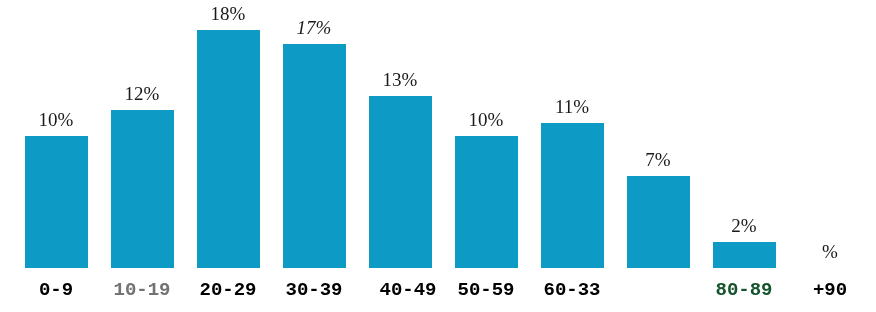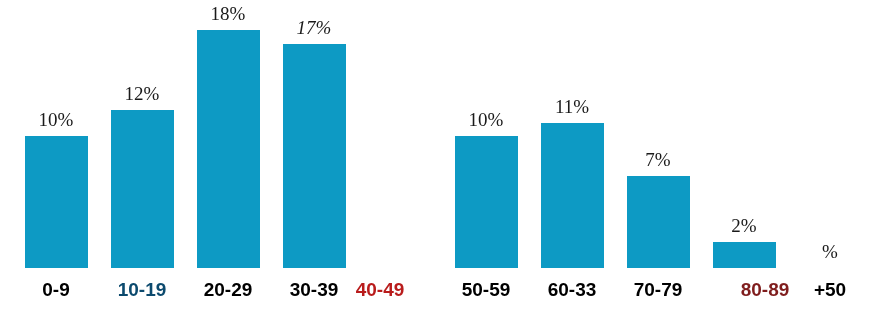--- a/index.html
+++ b/index.html
@@ -72,21 +72,21 @@
     top: 276px;
     width: 876px;
     height: 36px;
   }
 
   .axis-tick {
     position: absolute;
     top: 0;
     width: 86px;
     text-align: center;
-    font-family: Liberation Sans, sans-serif;
+    font-family: Liberation Mono, monospace;
     font-size: 19px;
     font-weight: bold;
     color: #000000;
     line-height: 28px;
     white-space: nowrap;
   }
 </style>
 </head>
 <body style="background: rgb(255, 255, 255);">
 
@@ -110,20 +110,26 @@
           <div class="bar-value">18%</div>
           <div class="bar-rect" style="height: 238px; background: rgb(13, 154, 196);"></div>
         </div>
       </div>
       <div class="bar-slot" style="left: 271px; font-style: italic;">
         <div class="bar-col">
           <div class="bar-value">17%</div>
           <div class="bar-rect" style="height: 224px; background: rgb(13, 154, 196);"></div>
         </div>
       </div>
+      <div class="bar-slot" style="left: 357px;">
+        <div class="bar-col">
+          <div class="bar-value">13%</div>
+          <div class="bar-rect" style="height: 172px; background: rgb(13, 154, 196);"></div>
+        </div>
+      </div>
       <div class="bar-slot" style="left: 443px;">
         <div class="bar-col">
           <div class="bar-value">10%</div>
           <div class="bar-rect" style="height: 132px; background: rgb(13, 154, 196);"></div>
         </div>
       </div>
       <div class="bar-slot" style="left: 529px;">
         <div class="bar-col">
           <div class="bar-value">11%</div>
           <div class="bar-rect" style="height: 145px; background: rgb(13, 154, 196);"></div>
@@ -143,24 +149,23 @@
       </div>
       <div class="bar-slot" style="left: 787px;">
         <div class="bar-col">
           <div class="bar-value">%</div>
         </div>
       </div>
     </div>
 
   <div id="axis-labels">
       <div class="axis-tick" style="left: 13px; color: rgb(0, 0, 0);">0-9</div>
-      <div class="axis-tick" style="left: 99px; color: #0c4a6e;">10-19</div>
+      <div class="axis-tick" style="left: 99px; color: #737373;">10-19</div>
       <div class="axis-tick" style="left: 185px; color: rgb(0, 0, 0);">20-29</div>
       <div class="axis-tick" style="left: 271px; color: rgb(0, 0, 0);">30-39</div>
-      <div class="axis-tick" style="left: 337px; color: #b91c1c;">40-49</div>
+      <div class="axis-tick" style="left: 365px; color: #000000;">40-49</div>
       <div class="axis-tick" style="left: 443px; color: rgb(0, 0, 0); text-align: center;">50-59</div>
       <div class="axis-tick" style="left: 529px; color: rgb(0, 0, 0);">60-33</div>
-      <div class="axis-tick" style="left: 615px; color: rgb(0, 0, 0);">70-79</div>
-      <div class="axis-tick" style="left: 722px; color: #7f1d1d;">80-89</div>
-      <div class="axis-tick" style="left: 787px; color: rgb(0, 0, 0);">+50</div>
+      <div class="axis-tick" style="left: 701px; color: #14532d;">80-89</div>
+      <div class="axis-tick" style="left: 787px; color: rgb(0, 0, 0);">+90</div>
     </div>
 
 </div>
 
 </body></html>

